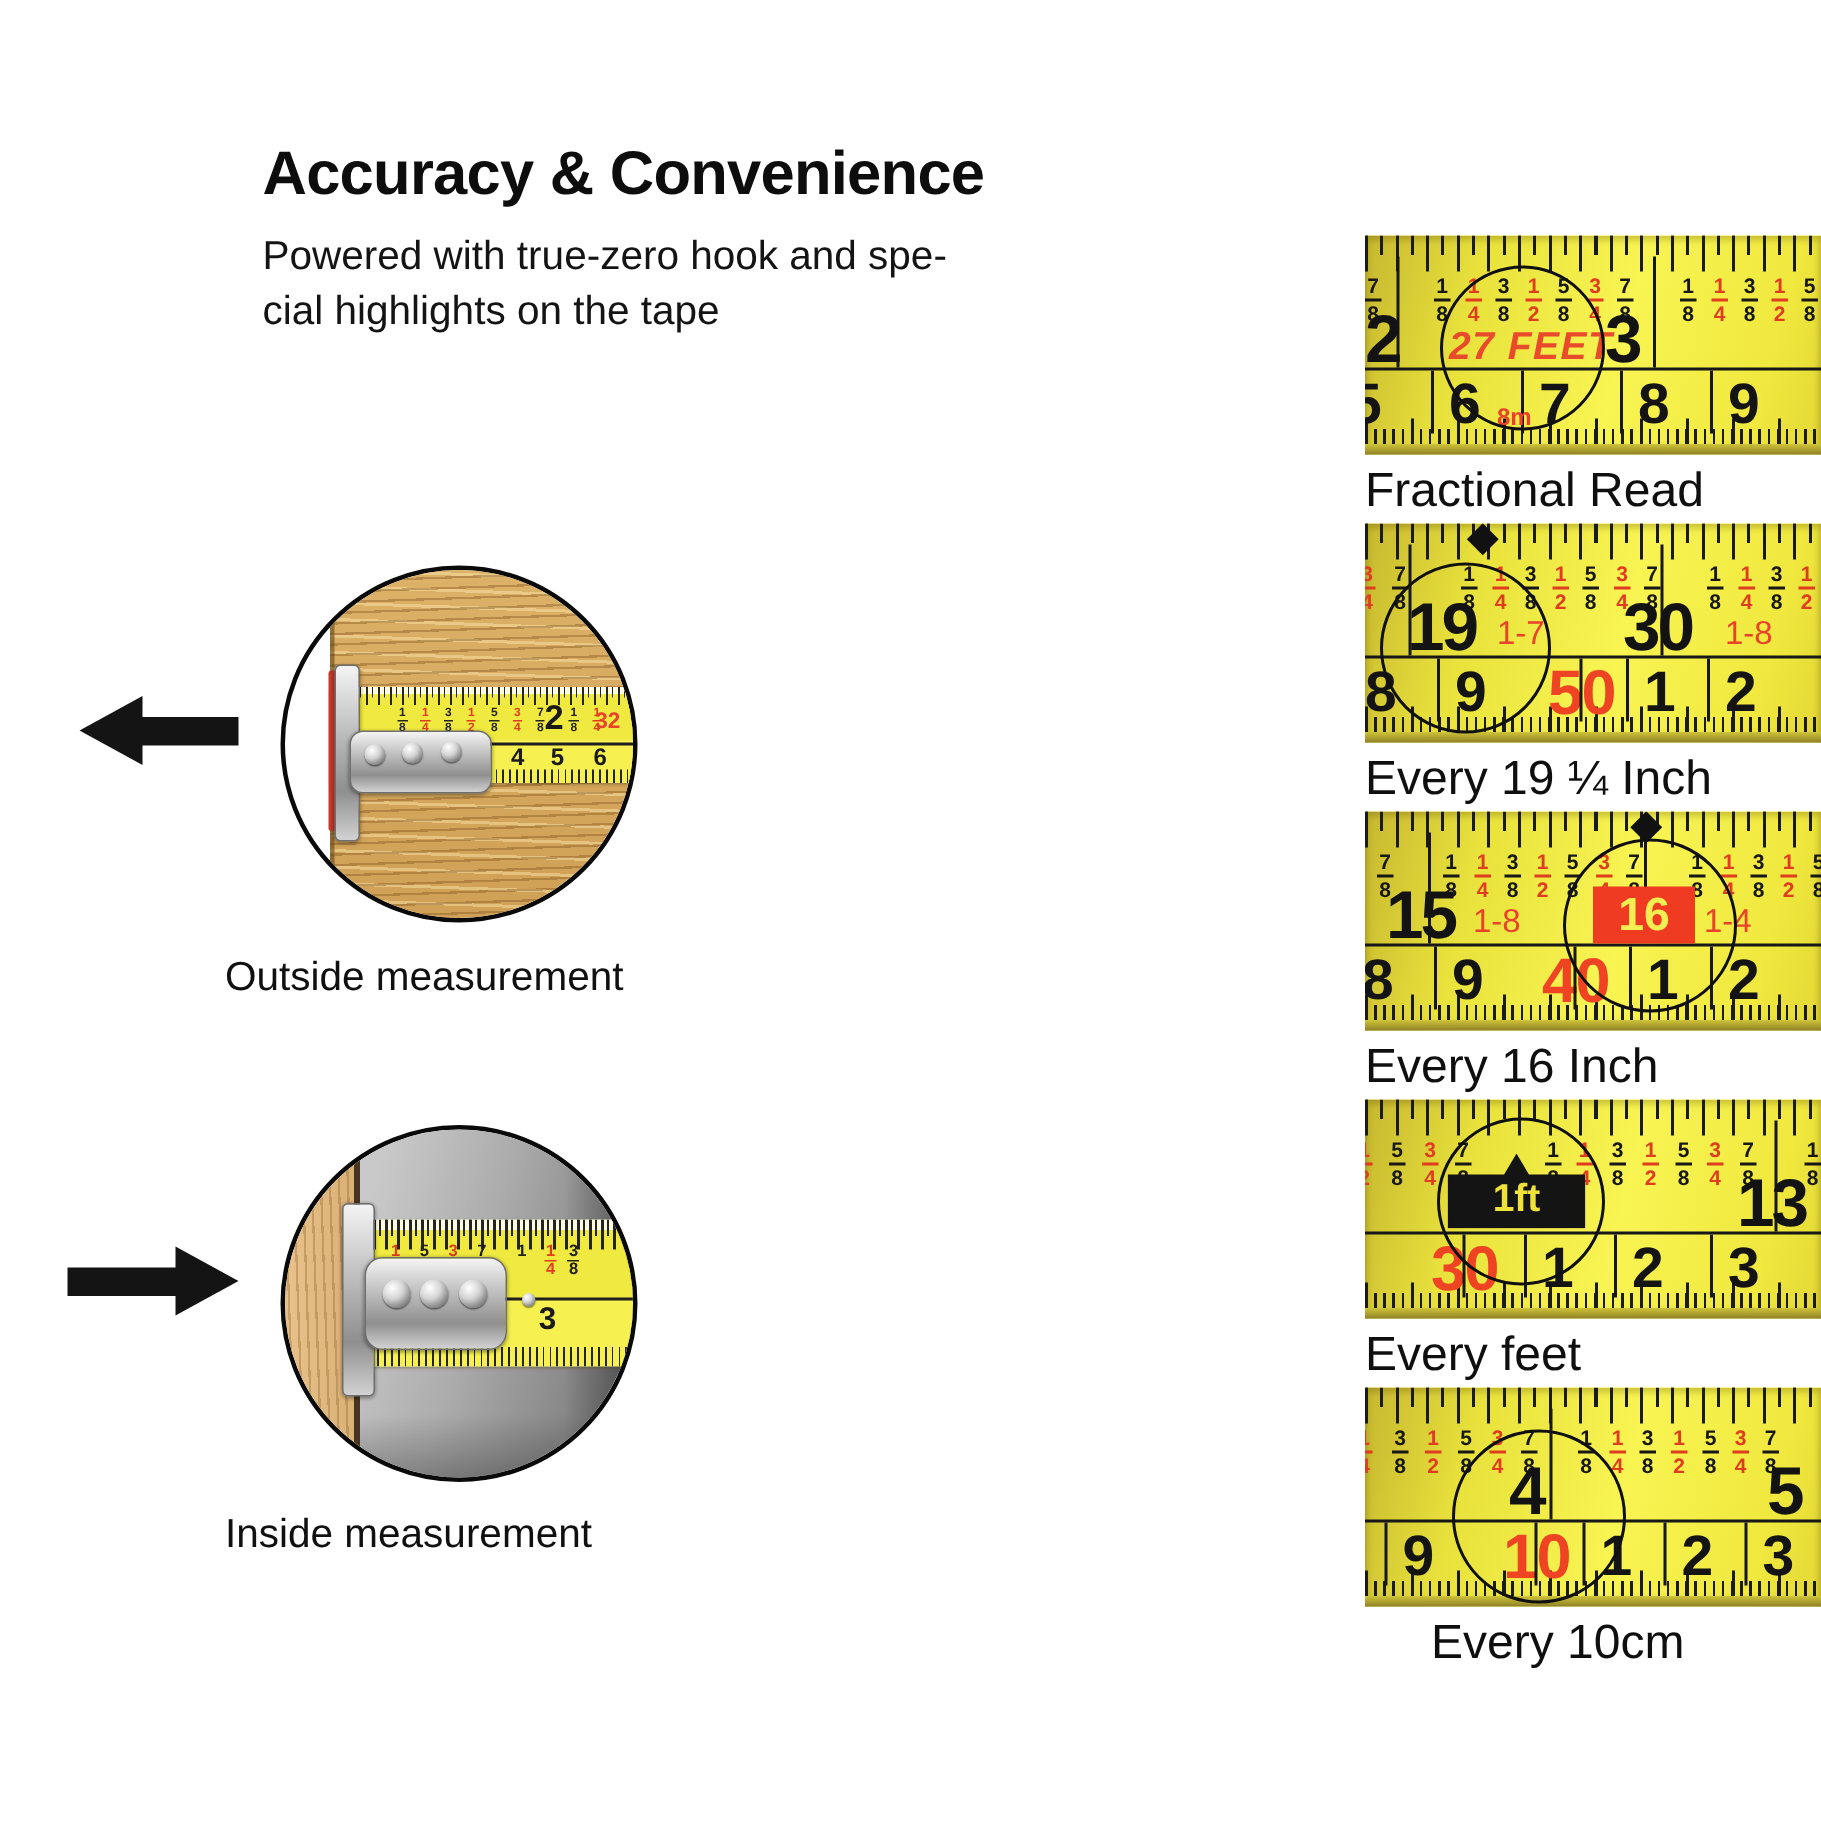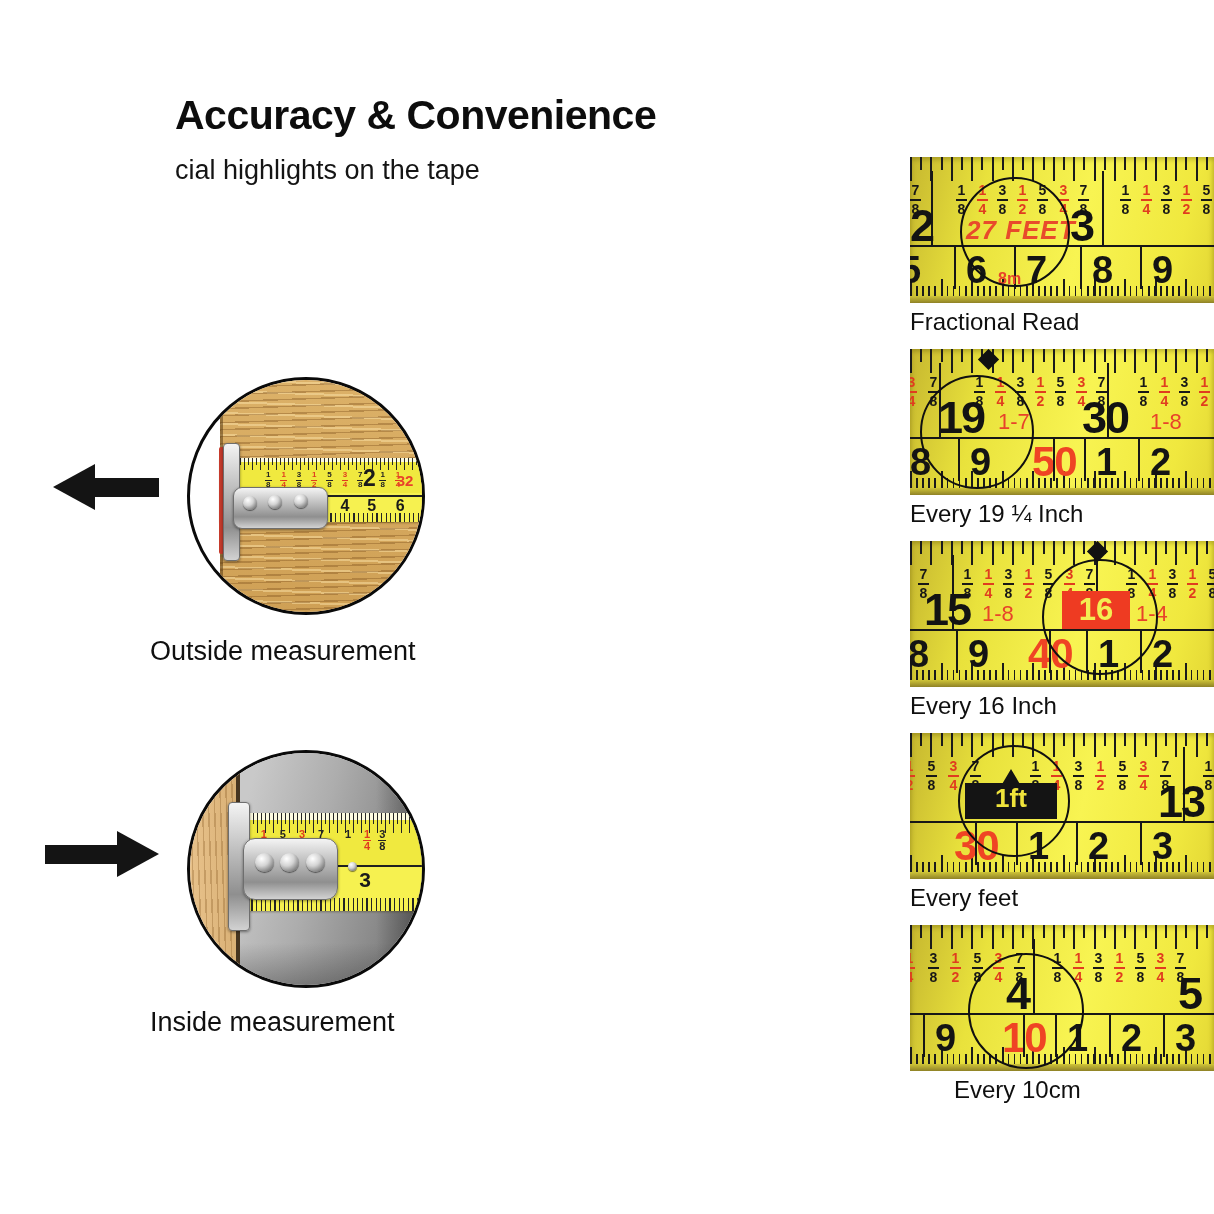--- a/index.html
+++ b/index.html
@@ -89,29 +89,30 @@
   .acc.feet{font-size:26px;letter-spacing:1px;color:#e84b2b;}
   .acc.dash{font-size:22px;font-weight:400;}
   .acc.small{font-size:16px;}
   .rbox{position:absolute;background:#ee3b22;color:#f3ee52;font-size:31px;font-weight:700;
         display:flex;align-items:center;justify-content:center;}
   .ftb{position:absolute;background:#141414;color:#efe33b;font-size:26px;font-weight:700;
        clip-path:polygon(0 28%,41% 28%,50% 0,59% 28%,100% 28%,100% 100%,0 100%);
        display:flex;align-items:flex-end;justify-content:center;padding-bottom:5px;box-sizing:border-box;}
   .dia{position:absolute;top:3px;width:15px;height:15px;background:#111;transform:rotate(45deg);}
   .ring{position:absolute;border:2px solid #101010;border-radius:50%;}
-  .scap{position:absolute;left:910px;font-size:24px;color:#0f0f0f;}
+  .scap{position:absolute;left:910px;font-size:32px;color:#0f0f0f;}
 </style>
 </head>
 <body>
 
 <div class="canvas">
 
   <div class="title">Accuracy &amp; Convenience</div>
   <div class="subtitle">
+    <div>Powered with true-zero hook and spe-</div>
     <div>cial highlights on the tape</div>
   </div>
 
   <div class="arrow" id="arrowL">
     <div class="sh"></div>
     <div class="hd"></div>
   </div>
   <div class="arrow" id="arrowR">
     <div class="sh"></div>
     <div class="hd"></div>

